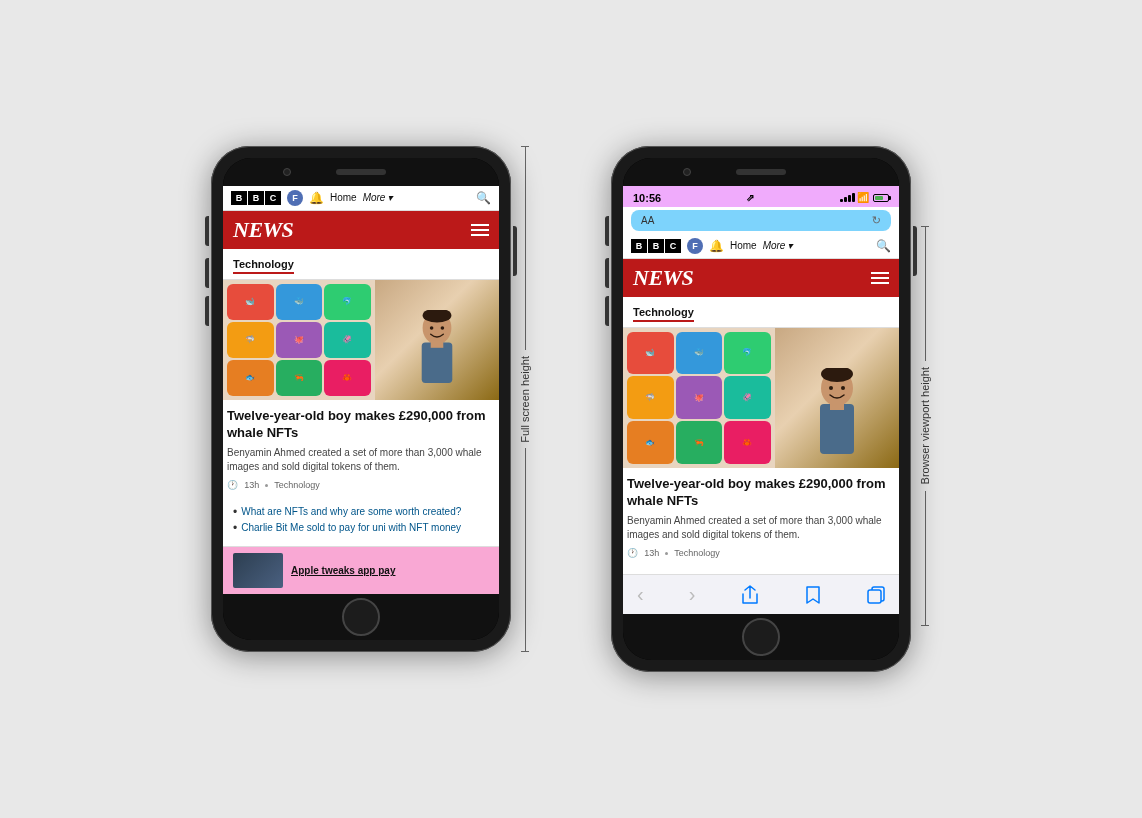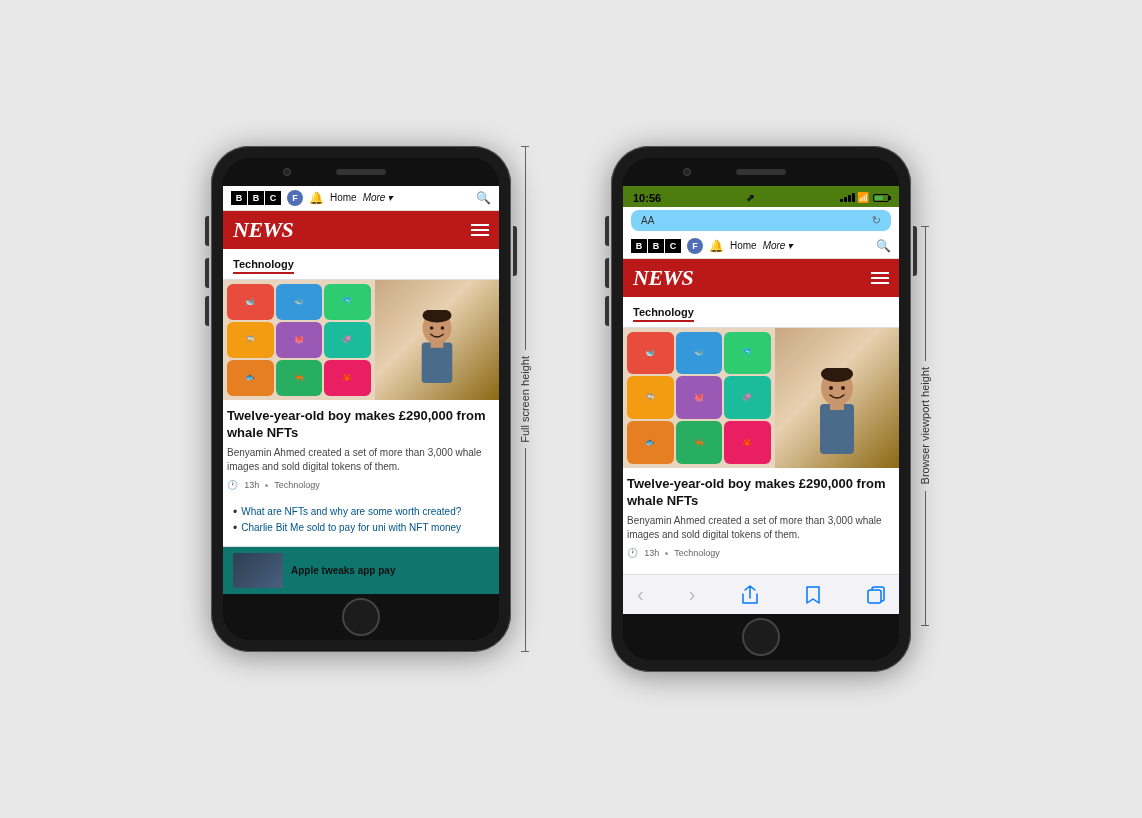--- a/index.html
+++ b/index.html
@@ -311,41 +311,42 @@
     }
     .bullet {
       color: #333;
       font-size: 12px;
       line-height: 1;
       flex-shrink: 0;
     }
 
     
     .bottom-teaser {
-      background: #0f766e;
+      background: #f9a8d4;
       border-top: 1px solid #ddd;
       padding: 6px 10px;
       font-size: 10px;
       color: #111;
       font-weight: bold;
       display: flex;
       align-items: center;
       gap: 8px;
+      text-decoration: underline;
     }
     .teaser-thumb {
       width: 50px;
       height: 35px;
       background: linear-gradient(135deg, #2c3e50, #4a6080);
       border-radius: 2px;
       flex-shrink: 0;
     }
 
     
     .status-bar {
-      background: #4d7c0f;
+      background: #f0abfc;
       padding: 6px 10px 3px;
       display: flex;
       justify-content: space-between;
       font-size: 9px;
       font-weight: 600;
     }
     .status-time {
       font-size: 11px;
       font-weight: 600;
     }

